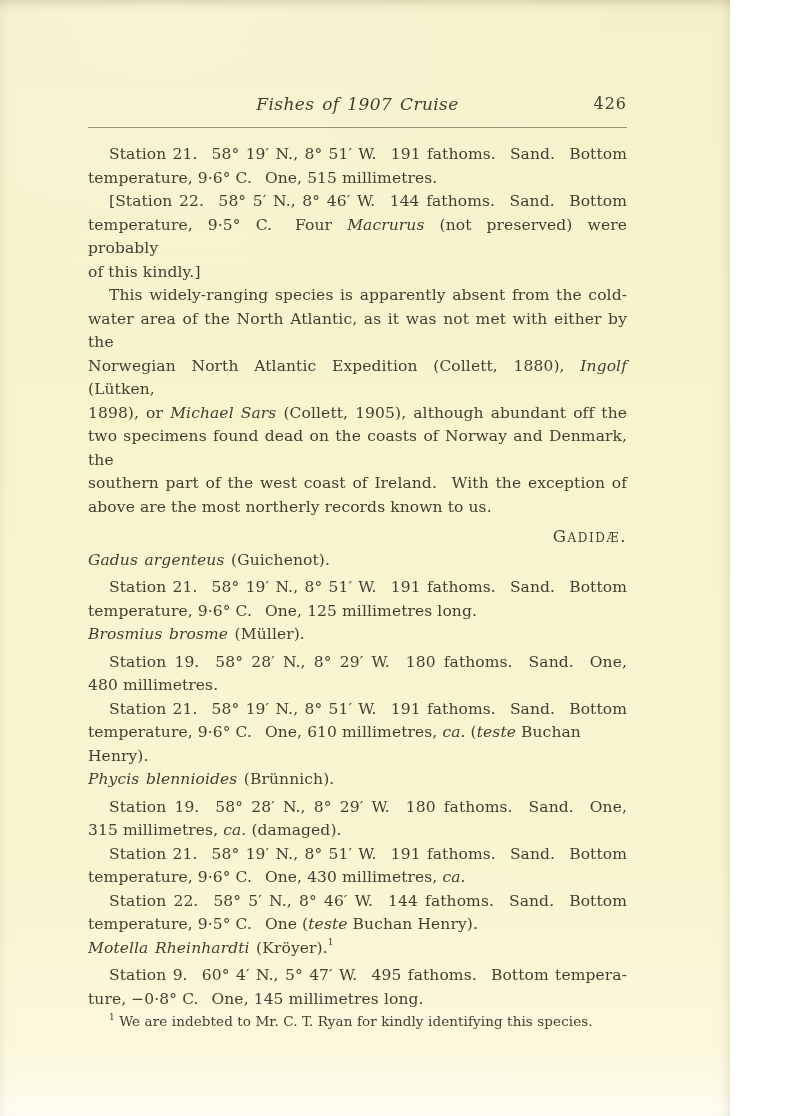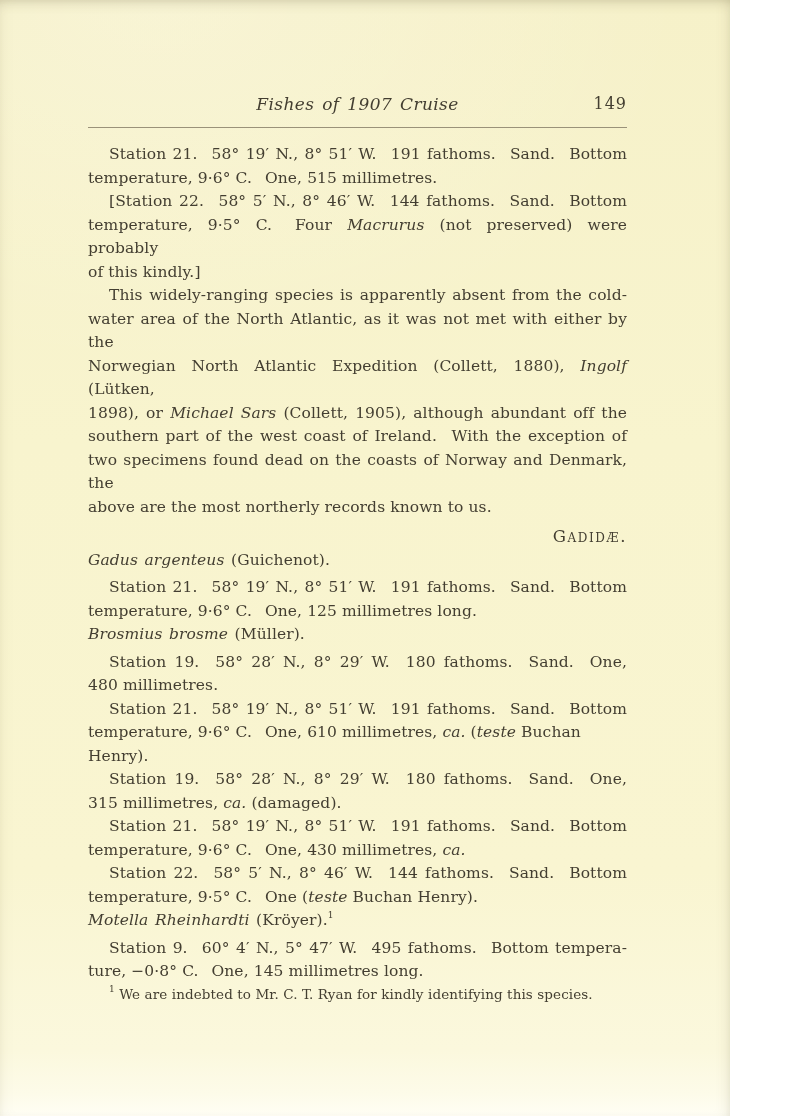--- a/index.html
+++ b/index.html
@@ -90,21 +90,21 @@
     vertical-align: super;
   }
 </style>
 </head>
 <body>
 
 <div class="page">
 
   <div class="running-header">
     <div class="running-title">Fishes of 1907 Cruise</div>
-    <div class="page-number">149</div>
+    <div class="page-number">426</div>
   </div>
 
   <div class="header-rule"></div>
 
   <div class="page-body">
 
     <div>
         <div class="tline jline ind"><span>Station 21.  58° 19′ N., 8° 51′ W.  191 fathoms.  Sand.  Bottom</span></div>
         <div class="tline"><span>temperature, 9·6° C.  One, 515 millimetres.</span></div>
       </div>
@@ -113,22 +113,22 @@
         <div class="tline jline ind"><span>[Station 22.  58° 5′ N., 8° 46′ W.  144 fathoms.  Sand.  Bottom</span></div>
         <div class="tline jline"><span>temperature, 9·5° C.  Four </span><span class="it">Macrurus</span><span> (not preserved) were probably</span></div>
         <div class="tline"><span>of this kindly.]</span></div>
       </div>
 
     <div>
         <div class="tline jline ind"><span>This widely-ranging species is apparently absent from the cold-</span></div>
         <div class="tline jline"><span>water area of the North Atlantic, as it was not met with either by the</span></div>
         <div class="tline jline"><span>Norwegian North Atlantic Expedition (Collett, 1880), </span><span class="it">Ingolf</span><span> (Lütken,</span></div>
         <div class="tline jline"><span>1898), or </span><span class="it">Michael Sars</span><span> (Collett, 1905), although abundant off the</span></div>
+        <div class="tline jline"><span>two specimens found dead on the coasts of Norway and Denmark, the</span></div>
         <div class="tline jline"><span>southern part of the west coast of Ireland.  With the exception of</span></div>
-        <div class="tline jline"><span>two specimens found dead on the coasts of Norway and Denmark, the</span></div>
         <div class="tline"><span>above are the most northerly records known to us.</span></div>
       </div>
 
     <div class="fam-heading"><span>Gadidæ.</span></div>
 
     <div class="sp-heading"><span class="it">Gadus argenteus</span><span> (Guichenot).</span></div>
 
     <div>
         <div class="tline jline ind"><span>Station 21.  58° 19′ N., 8° 51′ W.  191 fathoms.  Sand.  Bottom</span></div>
         <div class="tline"><span>temperature, 9·6° C.  One, 125 millimetres long.</span></div>
@@ -139,20 +139,21 @@
     <div>
         <div class="tline jline ind"><span>Station 19.  58° 28′ N., 8° 29′ W.  180 fathoms.  Sand.  One,</span></div>
         <div class="tline"><span>480 millimetres.</span></div>
       </div>
 
     <div>
         <div class="tline jline ind"><span>Station 21.  58° 19′ N., 8° 51′ W.  191 fathoms.  Sand.  Bottom</span></div>
         <div class="tline"><span>temperature, 9·6° C.  One, 610 millimetres, </span><span class="it">ca.</span><span> (</span><span class="it">teste</span><span> Buchan Henry).</span></div>
       </div>
 
+    <div class="sp-heading"><span class="it">Phycis blennioides</span><span> (Brünnich).</span></div>
 
     <div>
         <div class="tline jline ind"><span>Station 19.  58° 28′ N., 8° 29′ W.  180 fathoms.  Sand.  One,</span></div>
         <div class="tline"><span>315 millimetres, </span><span class="it">ca.</span><span> (damaged).</span></div>
       </div>
 
     <div>
         <div class="tline jline ind"><span>Station 21.  58° 19′ N., 8° 51′ W.  191 fathoms.  Sand.  Bottom</span></div>
         <div class="tline"><span>temperature, 9·6° C.  One, 430 millimetres, </span><span class="it">ca.</span></div>
       </div>

